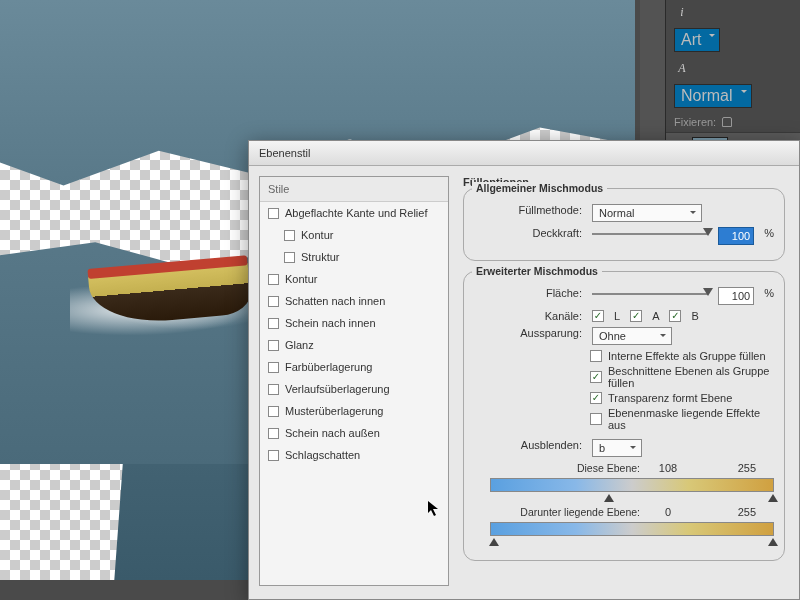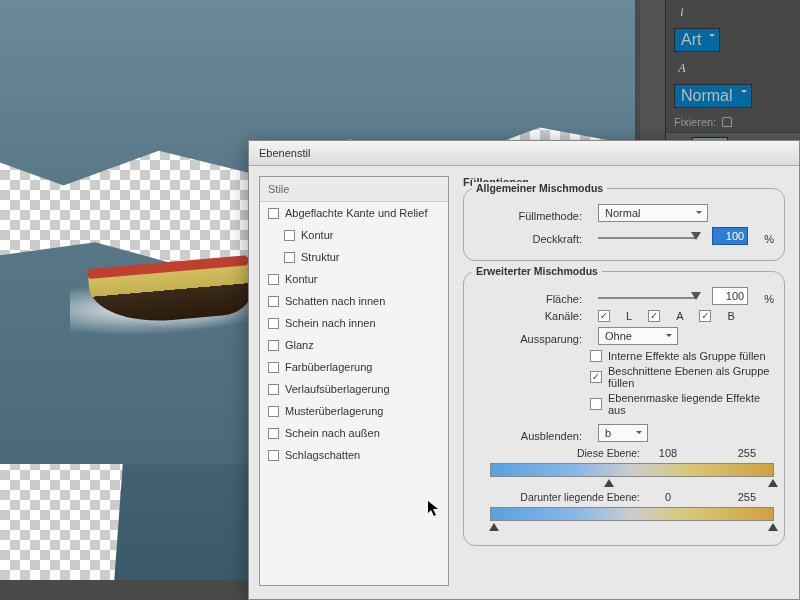--- a/index.html
+++ b/index.html
@@ -30,21 +30,21 @@
 .style-list{width:190px;border:1px solid #999;margin:10px 0 10px 10px;background:#f4f4f4}
 .style-header{padding:6px 8px;color:#666;background:#eaeaea;border-bottom:1px solid #ccc}
 .style-item{padding:5px 8px;display:flex;align-items:center;gap:6px;color:#333;cursor:default}
 .style-item.selected{background:#2d7dd2;color:#fff}
 .style-item.indent{padding-left:24px}
 .cb{width:11px;height:11px;border:1px solid #888;background:#fff;flex-shrink:0}
 .options{flex:1;padding:10px 14px;color:#333}
 .section-title{font-weight:bold;}
 .fieldset{border:1px solid #aaa;border-radius:12px;padding:10px 10px 10px 26px;margin-bottom:10px;position:relative}
 .fieldset-legend{position:absolute;top:-7px;left:8px;background:#e8e8e8;padding:0 4px;font-weight:bold;font-size:10.5px}
-.frow{display:flex;align-items:flex-end;margin:5px 0;gap:16px}
+.frow{display:flex;align-items:flex-start;margin:5px 0;gap:10px}
 .flabel{width:92px;text-align:right;color:#333}
 .dd{border:1px solid #888;background:#fafafa;padding:2px 20px 2px 6px;position:relative;min-width:80px;font-size:11px}
 .dd::after{content:"";position:absolute;right:5px;top:6px;border:3px solid transparent;border-top-color:#555}
 .slider{flex:1;height:14px;position:relative;max-width:130px}
 .slider-track{position:absolute;top:6px;left:0;right:0;height:2px;background:#888}
 .slider-thumb{position:absolute;top:1px;width:0;height:0;border:5px solid transparent;border-top:8px solid #555}
 .numbox{width:36px;border:1px solid #888;background:#fff;padding:2px 3px;text-align:right;font-size:11px}
 .numbox.sel{background:#2d7dd2;color:#fff;border-color:#1a5a9a}
 .chk{width:12px;height:12px;border:1px solid #888;background:#fff;display:inline-flex;align-items:center;justify-content:center;flex-shrink:0}
 .chk.on::after{content:"✓";font-size:10px;color:#2a6a2a;line-height:1}
@@ -198,20 +198,24 @@
         </div>
         <div class="chrow">
             <span class="chk"></span>
             <span>Interne Effekte als Gruppe füllen</span>
           </div>
         <div class="chrow">
             <span class="chk on"></span>
             <span>Beschnittene Ebenen als Gruppe füllen</span>
           </div>
         <div class="chrow">
+            <span class="chk on"></span>
+            <span>Transparenz formt Ebene</span>
+          </div>
+        <div class="chrow">
             <span class="chk"></span>
             <span>Ebenenmaske liegende Effekte aus</span>
           </div>
 
         <div class="blend-section">
           <div class="frow">
             <span class="flabel">Ausblenden:</span>
             <span class="dd" style="min-width:50px">b</span>
           </div>
           <div class="blend-row">

